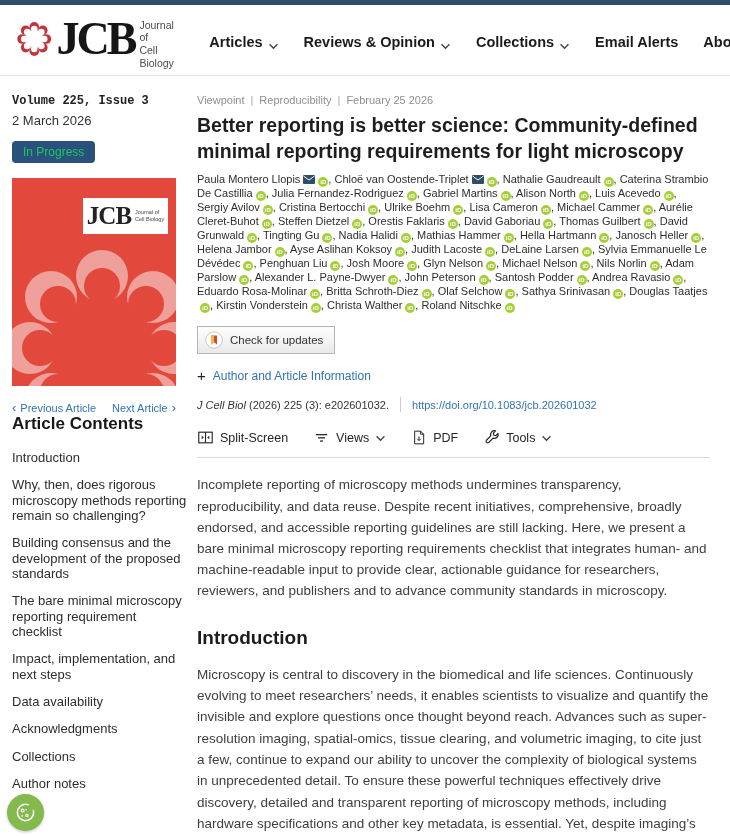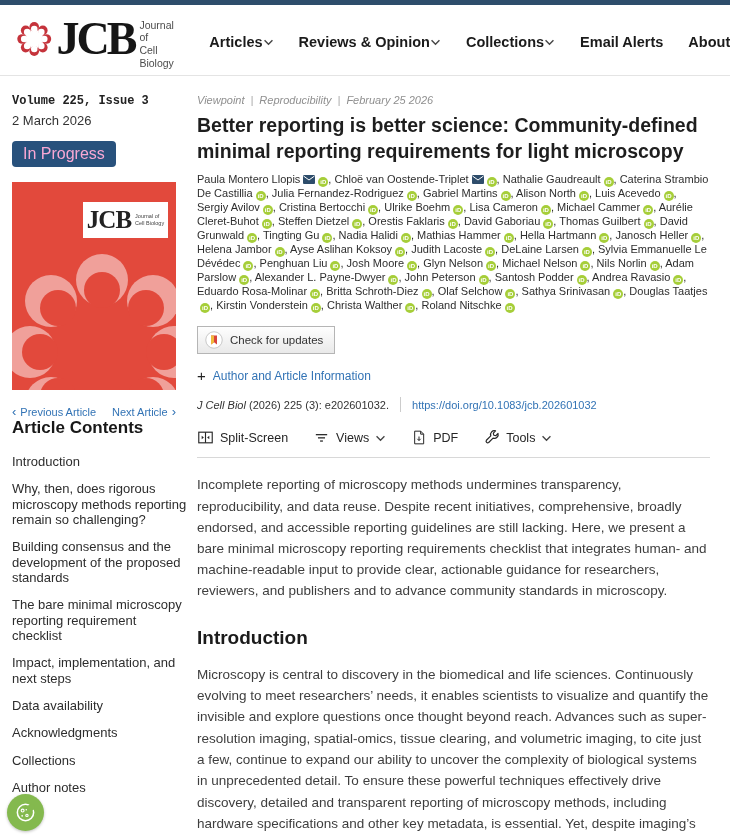--- a/index.html
+++ b/index.html
@@ -9,50 +9,50 @@
   
   .topbar { height: 5px; background: #2e4d6b; }
   .site-header { display: flex; align-items: center; height: 71px;
     padding: 4px 16px 6px 16px; border-bottom: 1px solid #e4e4e4; background:#fff; }
   .logo { display: flex; align-items: center; margin-right: 26px; cursor: pointer; }
   .logo-mark { width: 46px; height: 46px; margin-right: 4px; }
   .logo-acronym { font-family: "Liberation Serif", serif; font-weight: bold;
     font-size: 46px; letter-spacing: -3px; color: #161616; line-height: 0.9; }
   .logo-sub { font-size: 10.5px; color: #4c4c4c; line-height: 1.2; margin-left: 5px; margin-top: 10px; }
   .main-nav { display: flex; align-items: center; gap: 25px; margin-top: 6px; }
-  .nav-item { display: flex; align-items: center; font-weight: bold;
+  .nav-item { display: flex; align-items: flex-end; gap: 5px; font-weight: bold;
     font-size: 14.5px; color: #1b1b1b; cursor: pointer; white-space: nowrap; }
 
   
   .page { display: flex; padding: 18px 14px 0 12px; }
   .sidebar { width: 176px; flex-shrink: 0; }
   .main { flex: 1; padding-left: 9px; max-width: 522px; }
 
   
   .issue-title { font-size: 12px; font-weight: bold; color: #222; font-family: Liberation Mono, monospace; }
   .issue-date { font-size: 13px; color: #333; margin-top: 5px; }
-  .badge { display: inline-block; background: #28517c; color: #f9a8d4; font-size: 16px;
+  .badge { display: inline-block; background: #28517c; color: #22c55e; font-size: 12px;
     padding: 4px 11px; border-radius: 4px; margin-top: 13px; }
   .cover { position: relative; width: 164px; height: 208px; background: #e2493c;
     margin-top: 15px; overflow: hidden; cursor: pointer; }
   .cover-art { position: absolute; left: 0; top: 0; }
   .cover-box { position: absolute; top: 20px; right: 8px; width: 85px; height: 36px;
     background: #fff; display: flex; align-items: center; justify-content: center; gap: 4px; }
   .cover-logo { font-family: "Liberation Serif", serif; font-weight: bold;
     font-size: 25px; letter-spacing: -1px; color: #222; }
   .cover-sub { font-size: 5.5px; color: #444; line-height: 1.25; }
   .pn-row { display: flex; justify-content: space-between; width: 164px; margin-top: 15px; }
   .pn-link { font-size: 11px; color: #3273b5; cursor: pointer; display: flex; align-items: center; gap: 4px; }
   .pn-arrow { font-size: 13px; line-height: 1; }
   .contents-title { font-size: 17px; font-weight: bold; color: #181818; }
   .toc { list-style: none; margin-top: 16px; }
   .toc-item { font-size: 13px; color: #2d2d2d; margin-bottom: 12px; line-height: 1.18; cursor: pointer; }
 
   
-  .meta { font-size: 11px; color: #8f8f8f; font-style: italic; }
+  .meta { font-size: 11px; color: #8f8f8f; }
   .meta-sep { margin: 0 6px; color: #a9a9a9; }
   .title { font-size: 19.5px; font-weight: bold; color: #1e1e1e; line-height: 1.32; margin-top: 7px; }
   .authors { margin-top: 9px; font-size: 11px; line-height: 12.5px; color: #2e2e2e; }
   .author { cursor: pointer; }
   .orcid-icon { display: inline-block; width: 10px; height: 10px; background: #a6ce39;
     border-radius: 50%; color: #fff; font-size: 6px; font-weight: bold; text-align: center;
     line-height: 10px; vertical-align: -1px; margin-left: 3px; }
   .mail-icon { vertical-align: -1px; margin-left: 3px; }
   .check-btn { display: inline-flex; align-items: center; gap: 7px; margin-top: 13px;
     padding: 4px 11px 4px 7px; border: 1px solid #b5b5b5; border-radius: 0;

